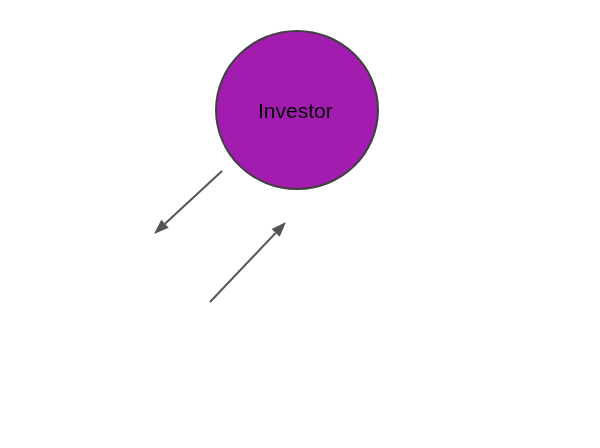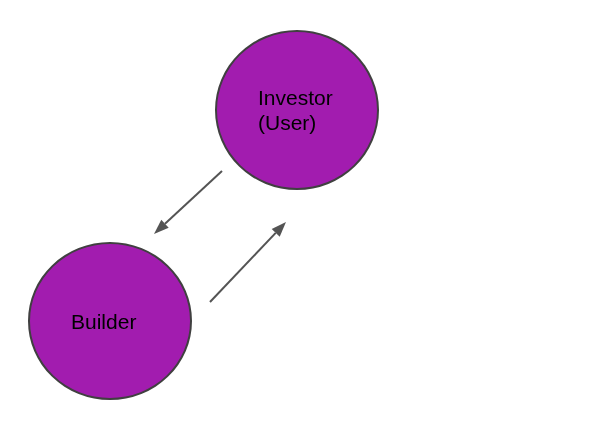--- a/index.html
+++ b/index.html
@@ -65,24 +65,18 @@
     </g>
     <g>
       <line class="edge-line" x1="210" y1="302" x2="275.7" y2="232.9"></line>
       <polygon class="edge-head" points="286,222 279.7,236.7 271.7,229.1"></polygon>
     </g>
   </svg>
 
   <div class="node node-investor">
     <div class="node-label">
       <span class="line">Investor</span>
-      <span class="line">(User)</span>
     </div>
   </div>
 
-  <div class="node node-builder">
-    <div class="node-label">
-      <span class="line">Builder</span>
-    </div>
-  </div>
 
 
 </div>
 
 </body></html>

